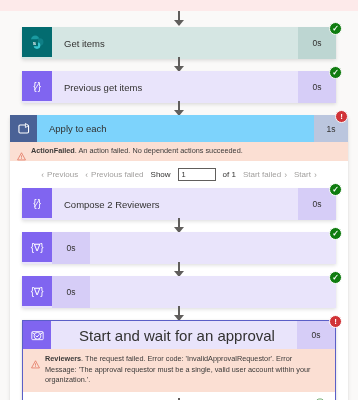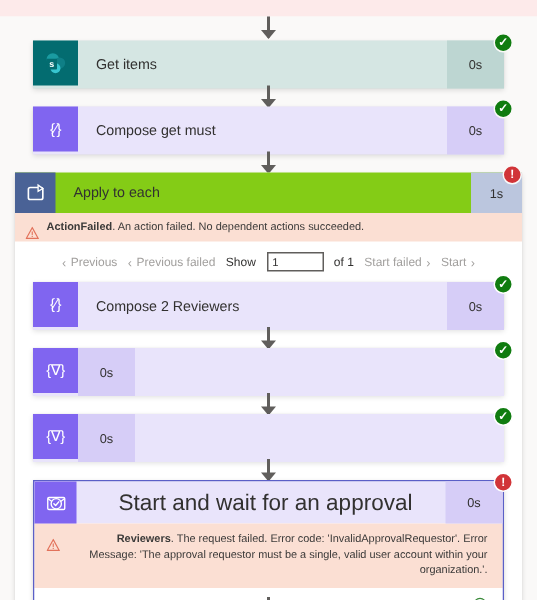--- a/index.html
+++ b/index.html
@@ -98,21 +98,21 @@
 
   
   .scope {
     position: absolute;
     background: #ffffff;
     box-shadow: 0 0.3px 0.9px rgba(0,0,0,.10), 0 1.6px 3.6px rgba(0,0,0,.13);
   }
   .scope-header {
     height: 27px;
     display: flex; align-items: stretch;
-    background: #84cc16;
+    background: #7dd3fc;
   }
   .scope-header .icon-box {
     width: 27px; flex: 0 0 27px;
     background: #4a6296;
     display: flex; align-items: center; justify-content: center;
   }
   .scope-header .title {
     flex: 1 1 auto;
     display: flex; align-items: center;
     padding-left: 12px;
@@ -126,21 +126,20 @@
     background: #bbc6de;
   }
 
   
   .error-bar {
     background: #fbdfd3;
     display: flex;
     align-items: flex-start;
     padding: 4px 8px 4px 7px;
     gap: 5px;
-    text-align: right;
   }
   .error-bar .warn-ico {
     flex: 0 0 auto;
     margin-top: 0.5px;
   }
   .error-bar .etext {
     font-size: 7.3px;
     line-height: 1.45;
     color: #3b3a39;
   }
@@ -223,21 +222,21 @@
   <div class="badge ok" style="left:329px; top:11px;">
     <span class="gl">✓</span>
   </div>
 
   <div class="conn" style="top:46px; height:14px;"></div>
 
   <div class="card purple" style="left:22px; top:60px; width:314px;">
     <div class="icon-box">
       <span class="glyph">{∕}</span>
     </div>
-    <div class="title">Compose get must</div>
+    <div class="title">Previous get items</div>
     <div class="dur">0s</div>
   </div>
   <div class="badge ok" style="left:329px; top:55px;">
     <span class="gl">✓</span>
   </div>
 
   <div class="conn" style="top:90px; height:14px;"></div>
 
   <div class="scope" style="left:10px; top:104px; width:338px; height:290px;">
 

